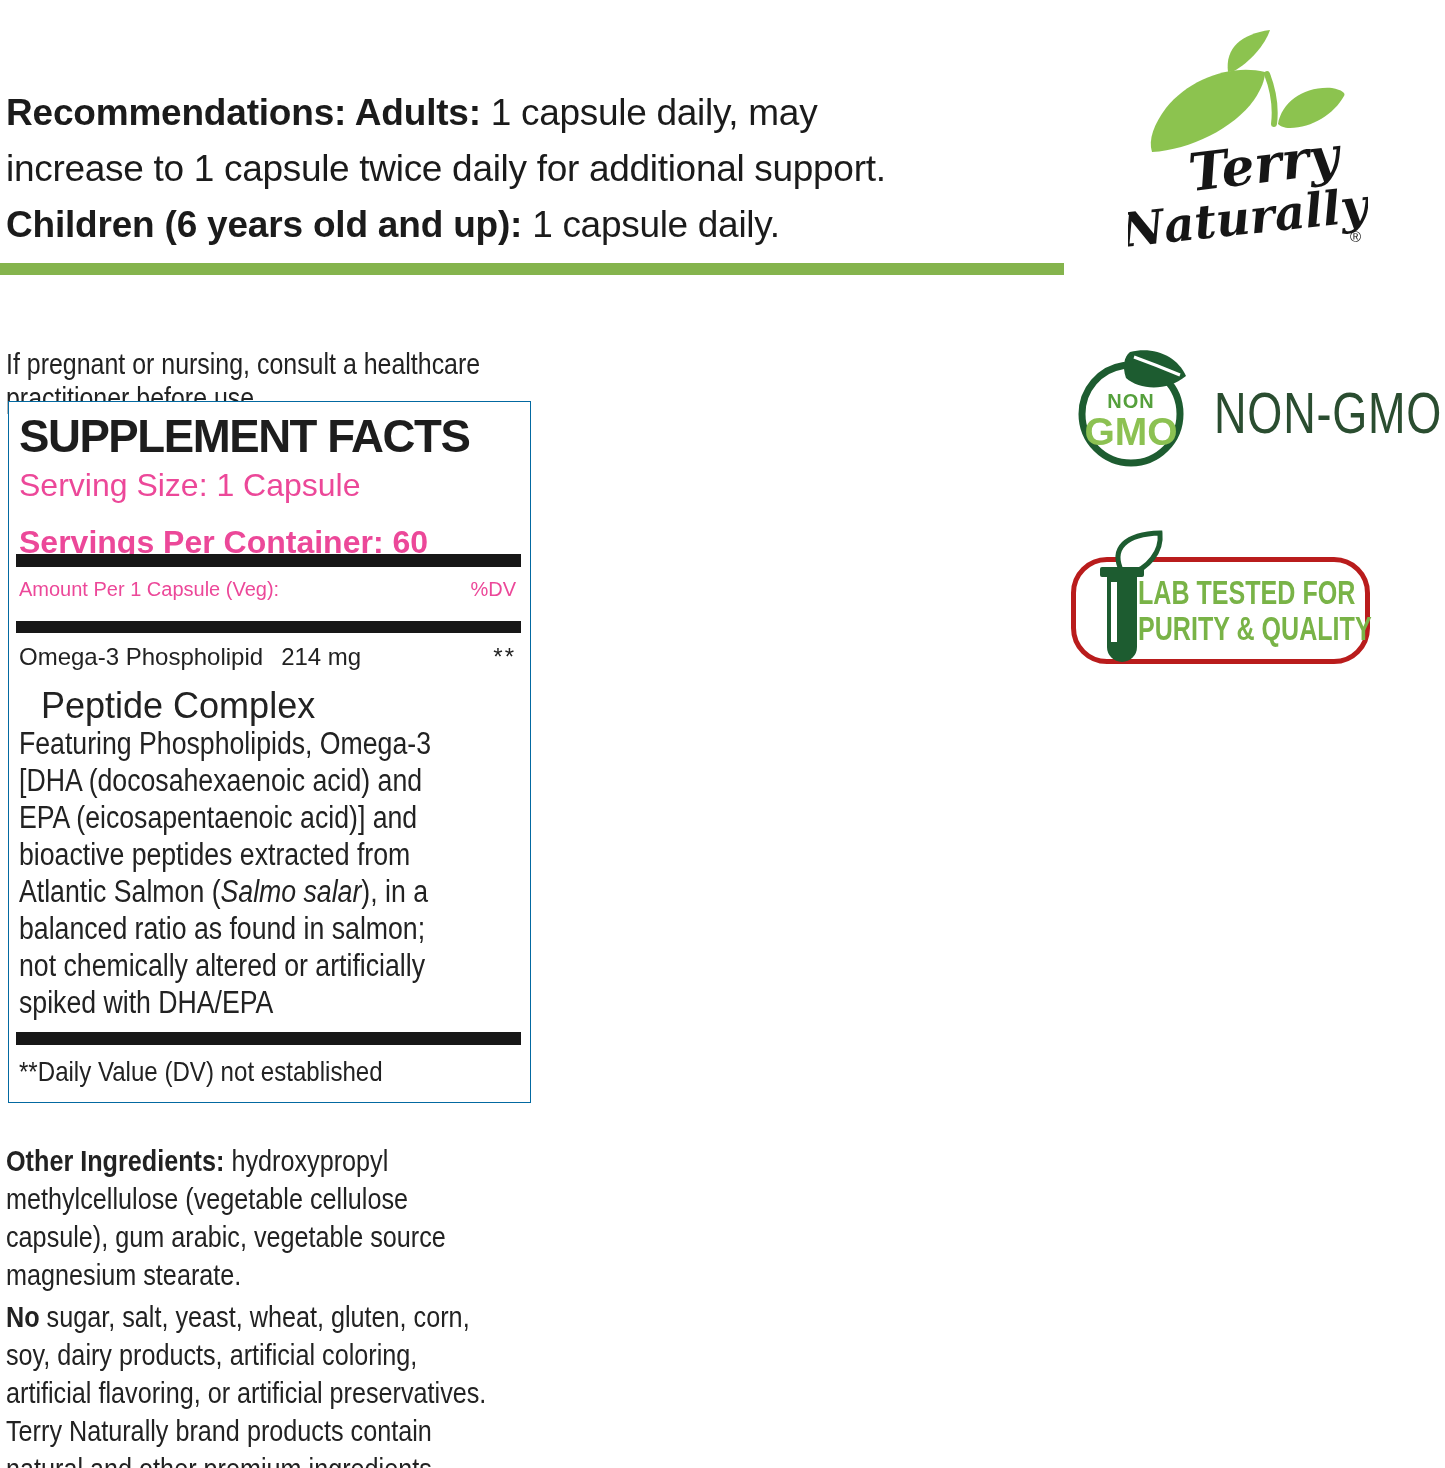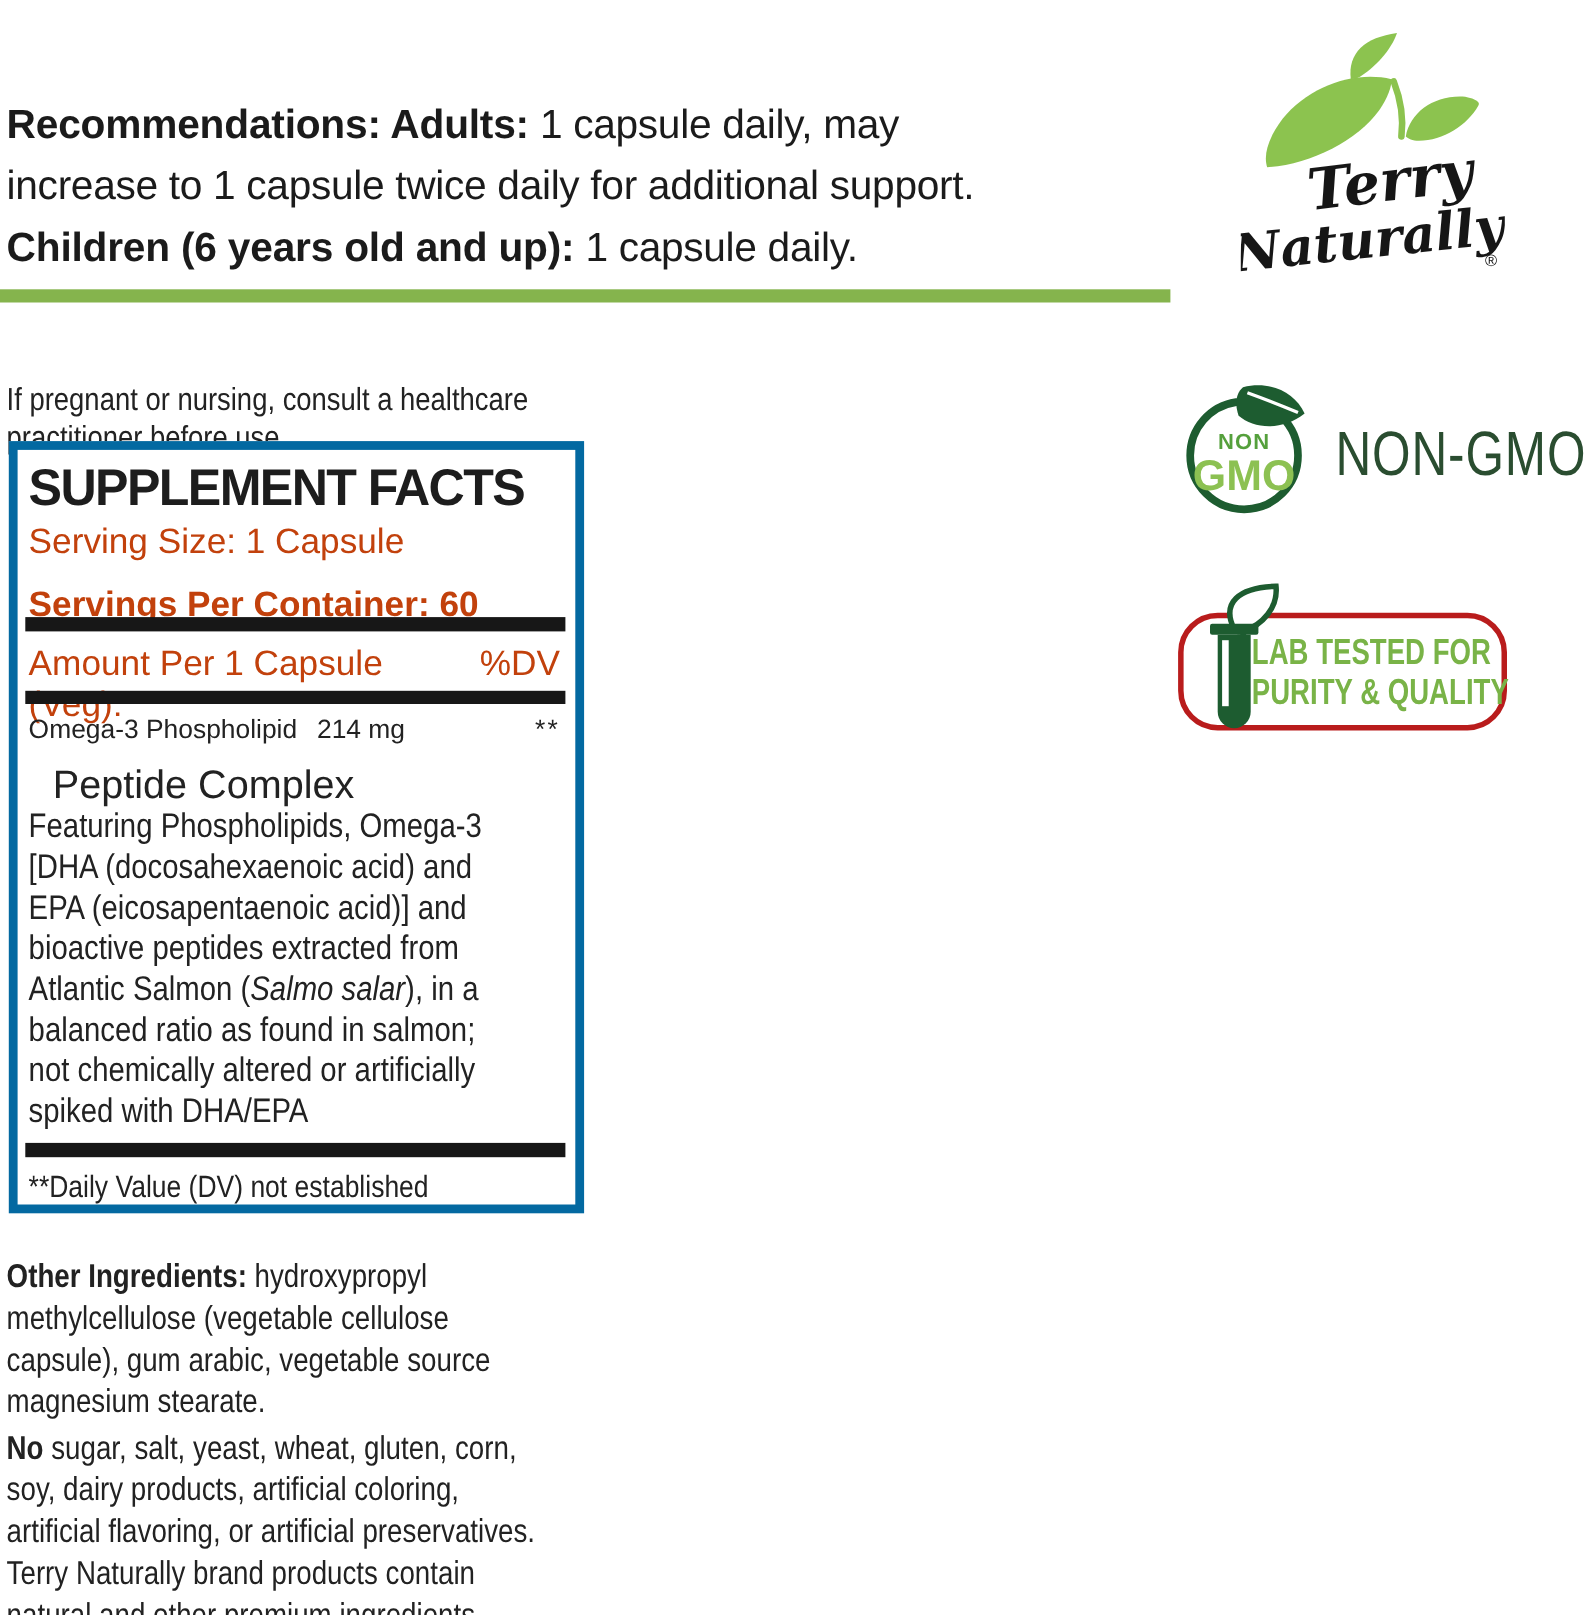--- a/index.html
+++ b/index.html
@@ -25,39 +25,39 @@
   .divider{position:absolute;left:0;top:233px;width:1064px;height:12px;background:#85B44D;}
   
   .preg{
     position:absolute;left:6px;top:288px;width:700px;
     font-size:29px;line-height:34px;white-space:pre-line;
     transform:scaleX(0.86);transform-origin:0 0;color:#222;
   }
   
   .sf-box{
     position:absolute;left:8px;top:371px;width:523px;height:702px;
-    border:8px solid #0369a1;box-sizing:border-box;background:#fff;
+    border:1px solid #0369a1;box-sizing:border-box;background:#fff;
   }
   .sf-inner{position:relative;width:100%;height:100%;}
   .sf-title{
     position:absolute;left:10px;top:6px;
     font-size:47px;font-weight:700;letter-spacing:-1.5px;color:#1d1d1d;
     transform:scaleX(0.97);transform-origin:0 0;white-space:nowrap;
   }
-  .sf-line{position:absolute;left:10px;font-size:32px;color:#c2410c;white-space:nowrap;}
+  .sf-line{position:absolute;left:10px;font-size:32px;color:#ec4899;white-space:nowrap;}
   .sf-line.l1{top:65px;}
   .sf-line.l2{top:122px;font-weight:bold;}
   .bar{position:absolute;left:7px;right:9px;background:#171717;}
   .bar.b1{top:152px;height:13px;}
   .bar.b2{top:219px;height:12px;}
   .bar.b3{top:630px;height:13px;}
   .sf-amount-row{
     position:absolute;left:10px;right:14px;top:176px;
     display:flex;justify-content:space-between;align-items:baseline;
-    font-size:32px;color:#c2410c;
+    font-size:20px;color:#ec4899;
   }
   .sf-ing-row{
     position:absolute;left:10px;right:14px;top:241px;
     display:flex;align-items:baseline;font-size:24px;color:#222;
   }
   .ing-amt{margin-left:18px;}
   .ing-dv{margin-left:auto;letter-spacing:2px;}
   .sf-ing-row2{position:absolute;left:32px;top:283px;font-size:36px;color:#222;white-space:nowrap;}
   .sf-desc{
     position:absolute;left:10px;top:323px;width:640px;

